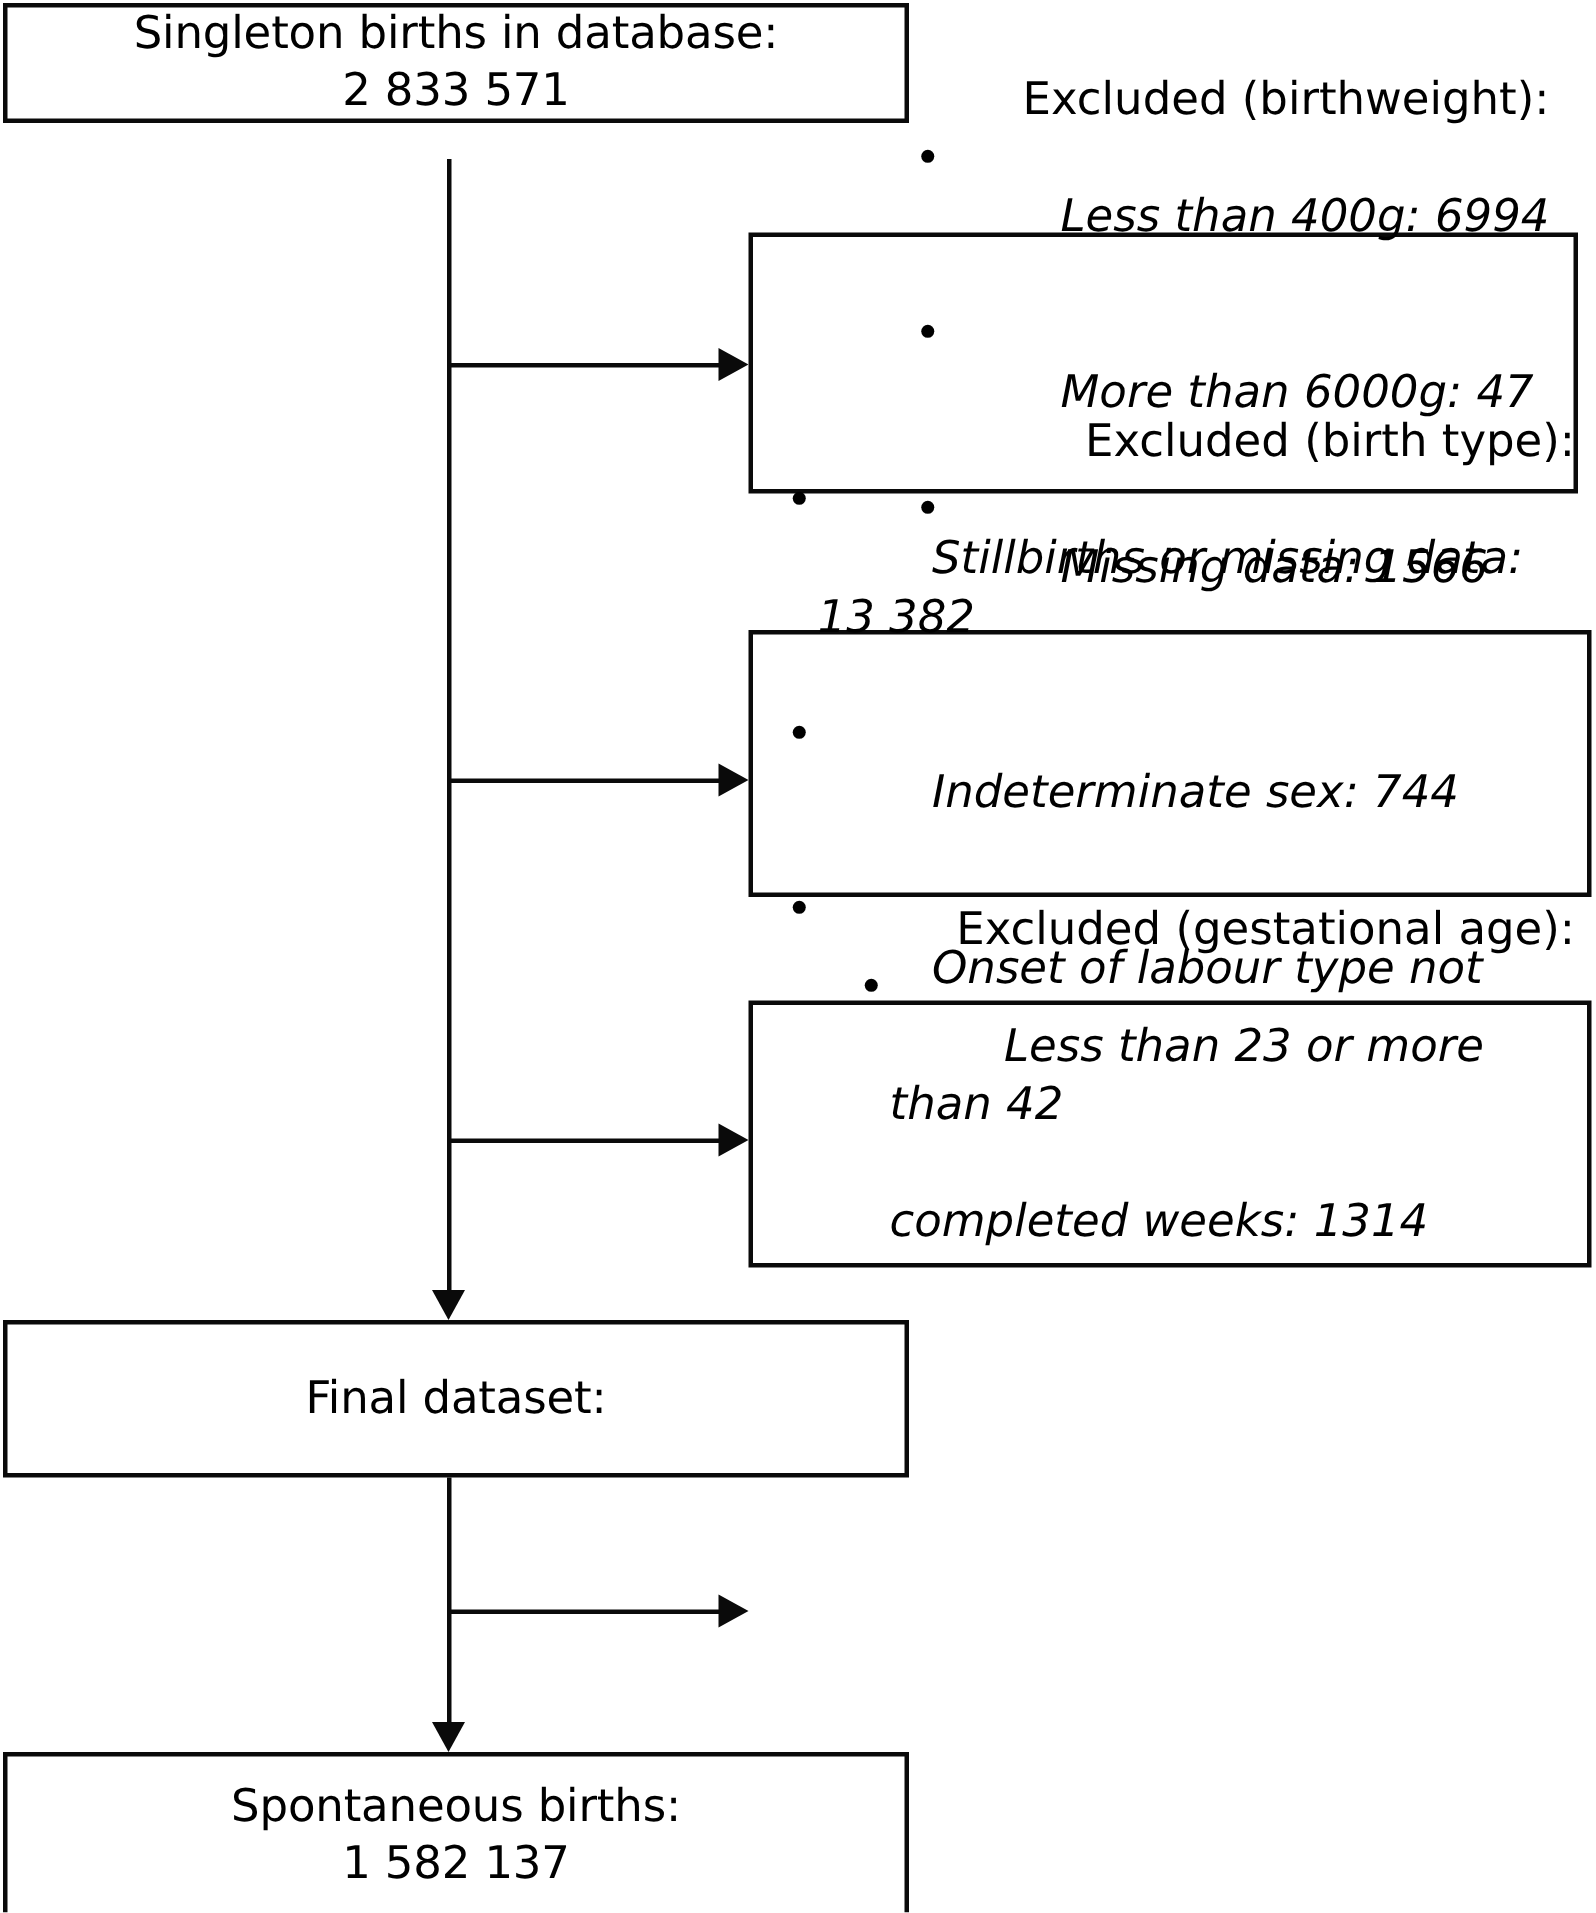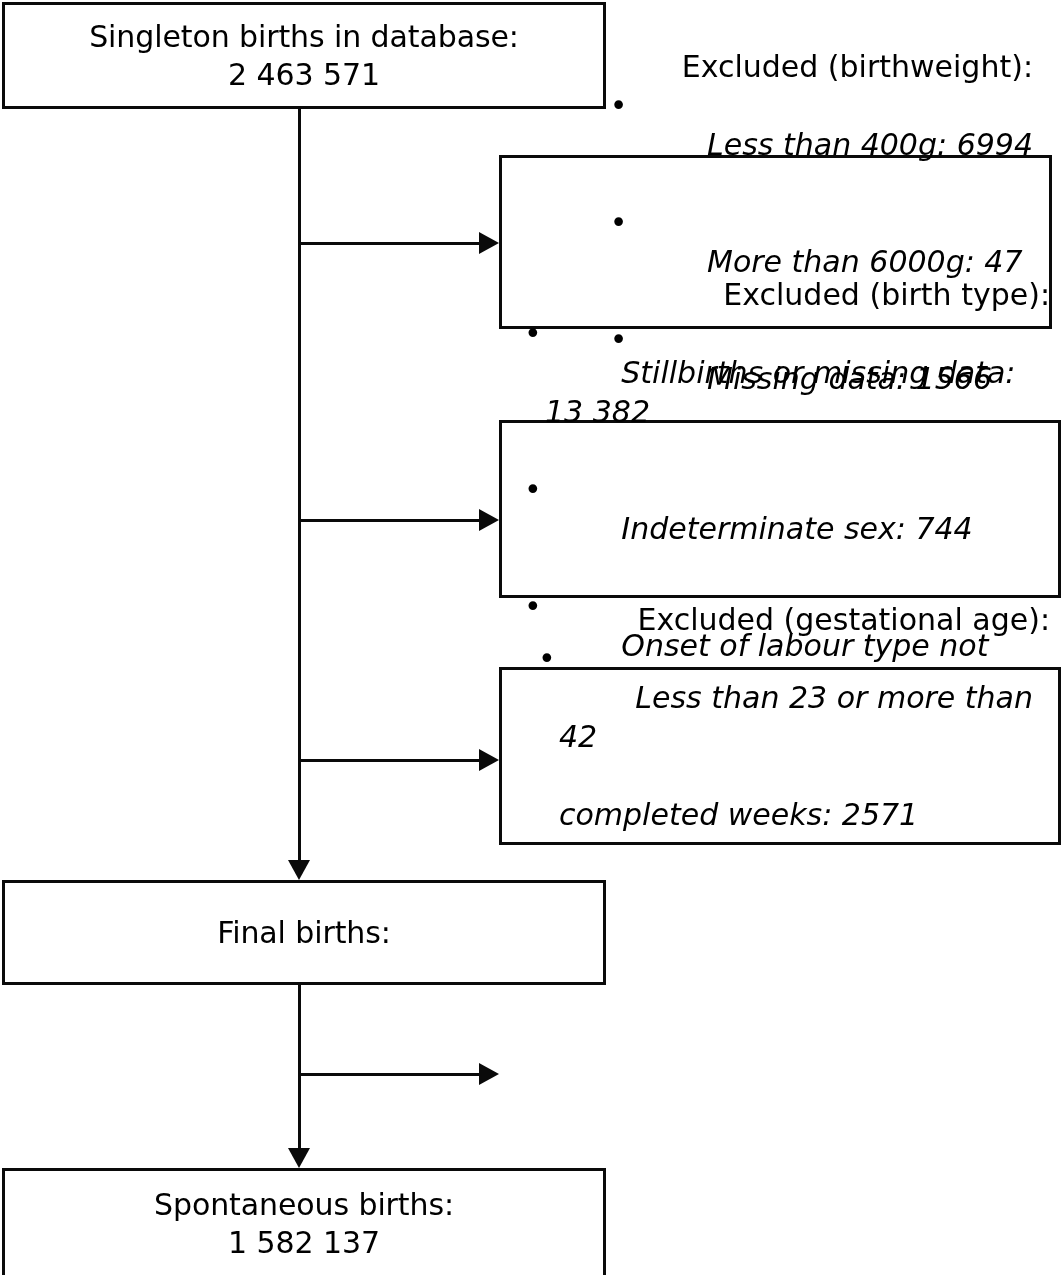--- a/index.html
+++ b/index.html
@@ -103,23 +103,23 @@
     border-left: 11px solid transparent;
     border-right: 11px solid transparent;
     border-top: 20px solid #0a0a0a;
   }
 </style>
 </head>
 <body>
 
 <div id="flow-root">
 
-  <div class="box center" style="left:2px; top:2px; width:604px; height:107px;">
+  <div class="box center" style="left:2px; top:2px; width:604px; height:80px;">
     <div class="box-line">Singleton births in database:</div>
-    <div class="box-line">2 463 571</div>
+    <div class="box-line">2 833 571</div>
   </div>
 
   <div class="vline" style="left:298px; top:106px; height:760px;"></div>
   <div class="arrow-down" style="left:288px; top:860px;"></div>
 
   <div class="hline" style="left:298px; top:242px; width:182px;"></div>
   <div class="arrow-right" style="left:479px; top:232px;"></div>
 
   <div class="box left" style="left:499px; top:155px; width:553px; height:174px; padding:12px 16px 12px 36px;">
     <div class="title-line">Excluded (birthweight):</div>
@@ -150,32 +150,32 @@
       </li>
       <li class="bullet">
         <span>Onset of labour type not stated: 830</span>
       </li>
     </ul>
   </div>
 
   <div class="hline" style="left:298px; top:759px; width:182px;"></div>
   <div class="arrow-right" style="left:479px; top:749px;"></div>
 
-  <div class="box left" style="left:499px; top:667px; width:562px; height:178px; padding:12px 8px 12px 34px;">
+  <div class="box left" style="left:499px; top:667px; width:562px; height:178px; padding:12px 8px 12px 68px;">
     <div class="title-line">Excluded (gestational age):</div>
     <ul class="bullets">
       <li class="bullet">
         <span>Less than 23 or more than 42</span>
-        <span class="cont">completed weeks: 2571</span>
+        <span class="cont">completed weeks: 1314</span>
       </li>
     </ul>
   </div>
 
   <div class="box center" style="left:2px; top:880px; width:604px; height:105px;">
-    <div class="box-line">Final births:</div>
+    <div class="box-line">Final dataset:</div>
   </div>
 
   <div class="vline" style="left:298px; top:985px; height:164px;"></div>
   <div class="arrow-down" style="left:288px; top:1148px;"></div>
 
   <div class="hline" style="left:298px; top:1073px; width:182px;"></div>
   <div class="arrow-right" style="left:479px; top:1063px;"></div>
 
 
   <div class="box center" style="left:2px; top:1168px; width:604px; height:112px;">

